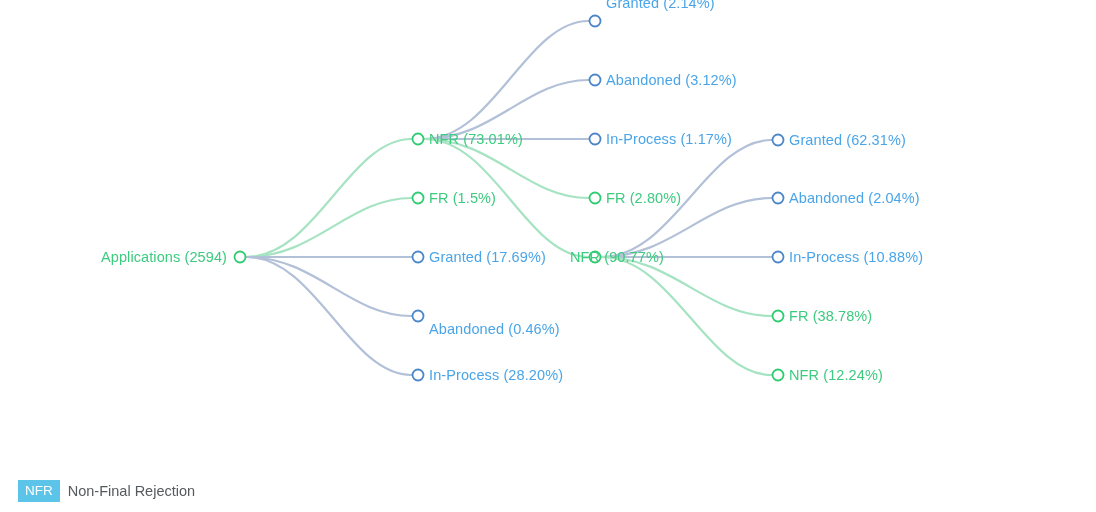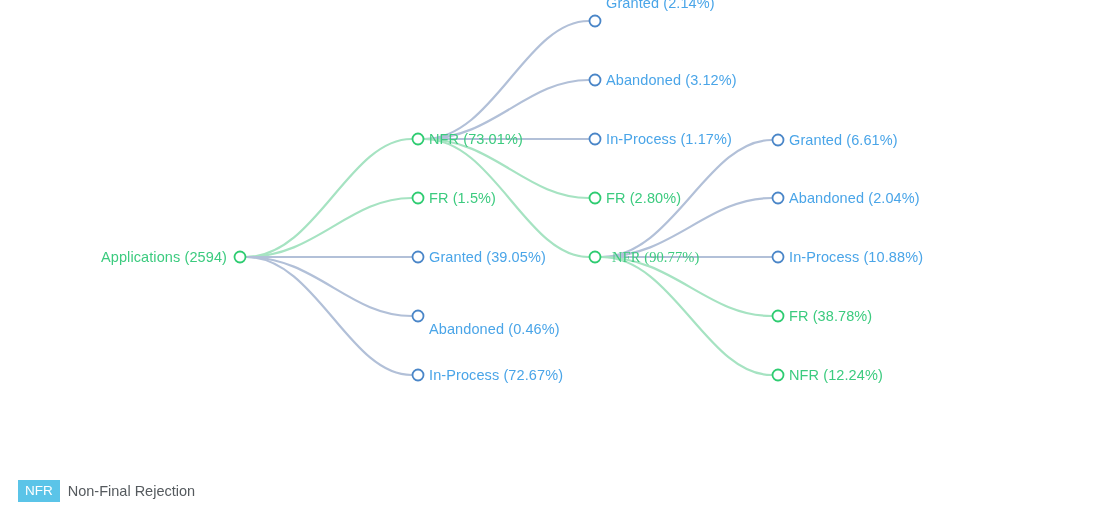--- a/index.html
+++ b/index.html
@@ -96,29 +96,29 @@
       <circle cx="778" cy="140" r="5.5" fill="#ffffff" stroke="#4a86c8" stroke-width="1.8"></circle>
       <circle cx="778" cy="198" r="5.5" fill="#ffffff" stroke="#4a86c8" stroke-width="1.8"></circle>
       <circle cx="778" cy="257" r="5.5" fill="#ffffff" stroke="#4a86c8" stroke-width="1.8"></circle>
       <circle cx="778" cy="316" r="5.5" fill="#ffffff" stroke="#2ecc71" stroke-width="1.8"></circle>
       <circle cx="778" cy="375" r="5.5" fill="#ffffff" stroke="#2ecc71" stroke-width="1.8"></circle>
     </svg>
   <div id="node-labels">
       <div class="node-label green" style="top: 257px; left: 105px; transform: translate(-100%, -50%); margin-left: 122px;">Applications (2594)</div>
       <div class="node-label green" style="top: 139px; left: 429px;">NFR (73.01%)</div>
       <div class="node-label green" style="top: 198px; left: 429px;">FR (1.5%)</div>
-      <div class="node-label blue" style="top: 257px; left: 429px;">Granted (39.05%)</div>
+      <div class="node-label blue" style="top: 257px; left: 429px;">Granted (17.69%)</div>
       <div class="node-label blue" style="top: 308px; left: 429px; margin-top: 21px;">Abandoned (0.46%)</div>
-      <div class="node-label blue" style="top: 375px; left: 429px;">In-Process (72.67%)</div>
+      <div class="node-label blue" style="top: 375px; left: 429px;">In-Process (28.20%)</div>
       <div class="node-label blue" style="top: 3px; left: 606px;">Granted (2.14%)</div>
       <div class="node-label blue" style="top: 80px; left: 606px;">Abandoned (3.12%)</div>
       <div class="node-label blue" style="top: 139px; left: 606px;">In-Process (1.17%)</div>
       <div class="node-label green" style="top: 198px; left: 606px;">FR (2.80%)</div>
-      <div class="node-label green" style="top: 257px; left: 612px; font-family: Liberation Serif, serif;">NFR (90.77%)</div>
-      <div class="node-label blue" style="top: 140px; left: 789px;">Granted (6.61%)</div>
+      <div class="node-label green" style="top: 257px; left: 570px;">NFR (90.77%)</div>
+      <div class="node-label blue" style="top: 140px; left: 789px;">Granted (62.31%)</div>
       <div class="node-label blue" style="top: 198px; left: 789px;">Abandoned (2.04%)</div>
       <div class="node-label blue" style="top: 257px; left: 789px;">In-Process (10.88%)</div>
       <div class="node-label green" style="top: 316px; left: 789px;">FR (38.78%)</div>
       <div class="node-label green" style="top: 375px; left: 789px;">NFR (12.24%)</div>
     </div>
 </div>
 
 <div class="legend">
     <div class="legend-item" style="left: 18px;">
       <span class="legend-badge">NFR</span>

